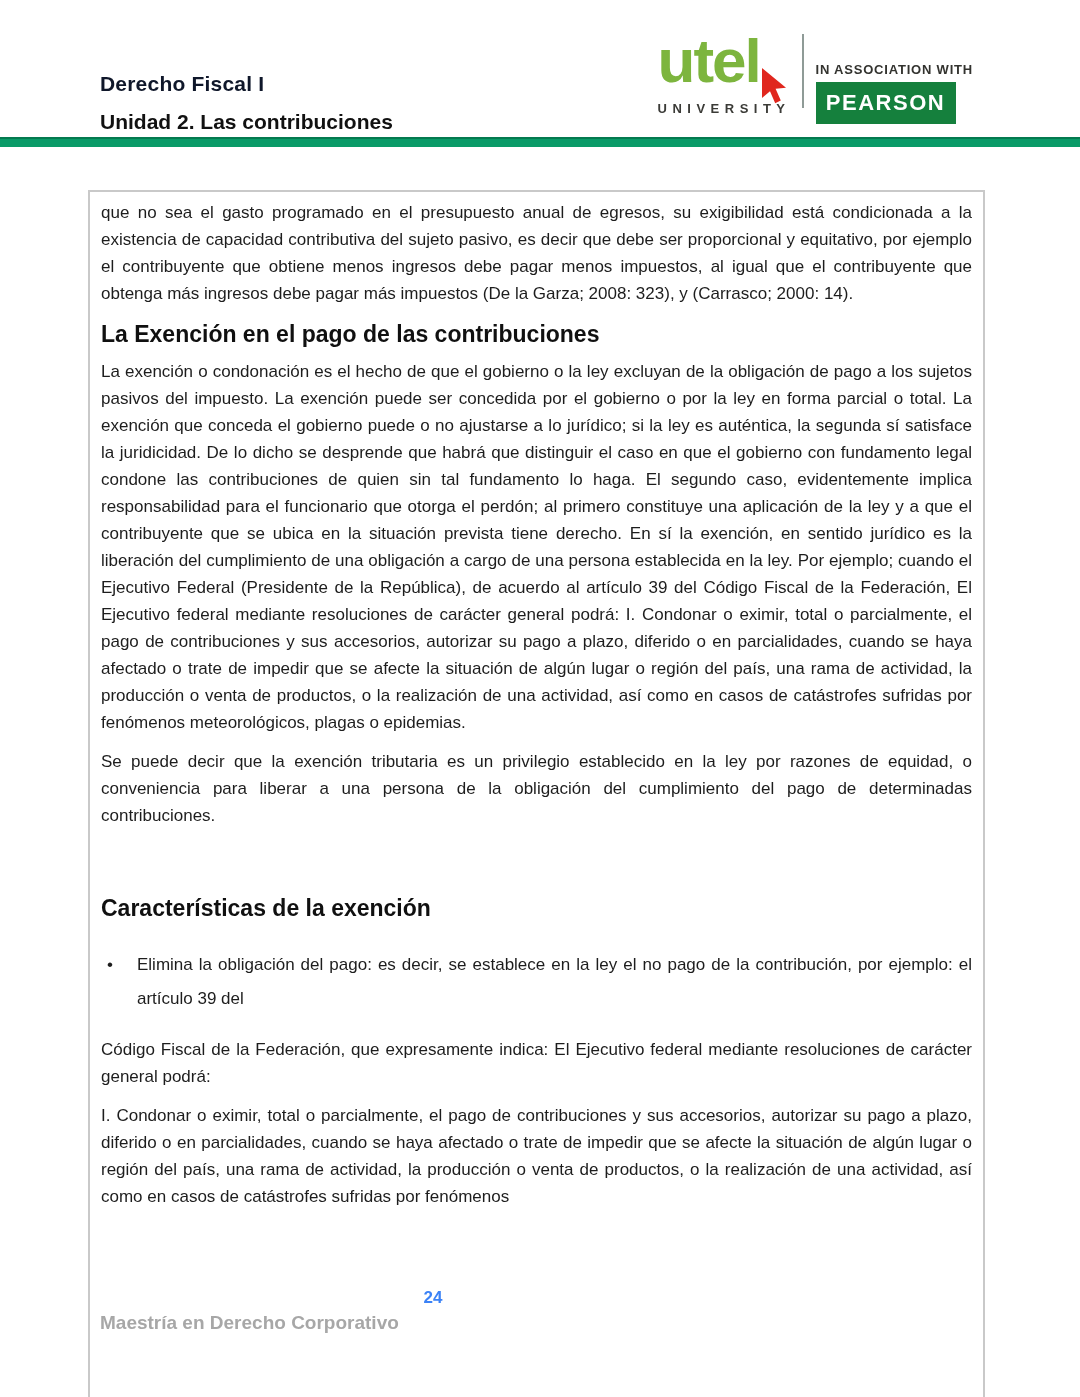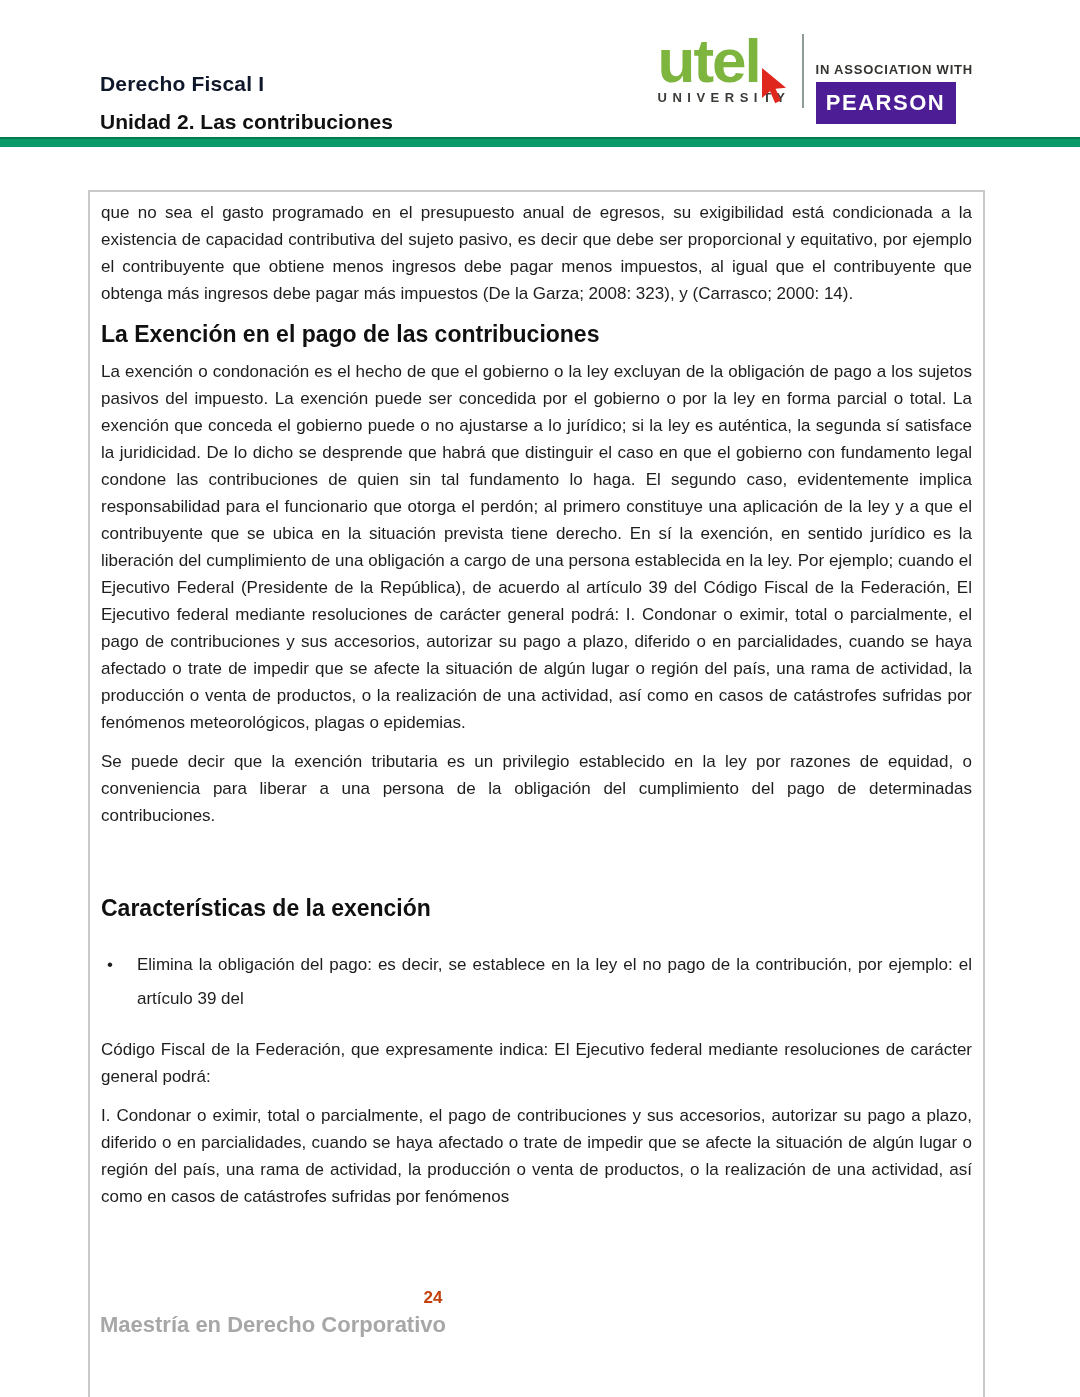--- a/index.html
+++ b/index.html
@@ -36,35 +36,35 @@
   .logo-left { position:relative; width:132px; padding-top:6px; }
   .brand {
     font-size:62px; font-weight:bold; line-height:0.92;
     color:#7db53e; letter-spacing:-2px;
     font-family:"Liberation Sans", sans-serif;
   }
   .cursor {
     position:absolute; left:98px; top:42px;
   }
   .university {
-    margin-top:1px;
+    margin-top:12px;
     font-size:13px; font-weight:bold; color:#3b3b37;
     letter-spacing:5.5px;
   }
   .logo-sep {
     width:2px; height:74px; background:#8f9b97; margin-top:8px;
   }
   .logo-right { padding-top:4px; }
   .assoc {
     font-size:13px; font-weight:bold; color:#33332f;
     letter-spacing:0.8px; margin-bottom:5px;margin-top:32px;
   }
   .pearson-box {
     width:140px; height:42px;
-    background:#4c1d95;
+    background:#15803d;
     display:flex; align-items:center; justify-content:center;
   }
   .pearson-box span {
     color:#ffffff; font-size:22px; font-weight:bold; letter-spacing:1.5px;
   }
 
   
   .content-box {
     position:absolute; left:88px; top:190px;
     width:897px; height:1244px;
@@ -97,25 +97,25 @@
     flex:1;
     font-size:17px; line-height:34px;
     text-align:justify; color:#1d1d1d;
   }
   .para.last { margin-bottom:0; }
 
   
   .page-number {
     position:absolute; left:0; top:1288px; width:866px;
     text-align:center;
-    font-size:17px; font-weight:bold; color:#c2410c;
+    font-size:17px; font-weight:bold; color:#3b82f6;
   }
   .footer-program {
     position:absolute; left:100px; top:1312px;
-    font-size:22px; font-weight:bold; color:#a7a7a7;
+    font-size:19px; font-weight:bold; color:#a7a7a7;
   }
 </style>
 </head>
 <body>
 
 <div class="course-title">Derecho Fiscal I</div>
 <div class="unit-title">Unidad 2. Las contribuciones</div>
 <div class="green-bar"></div>
 
 <div class="logo">

